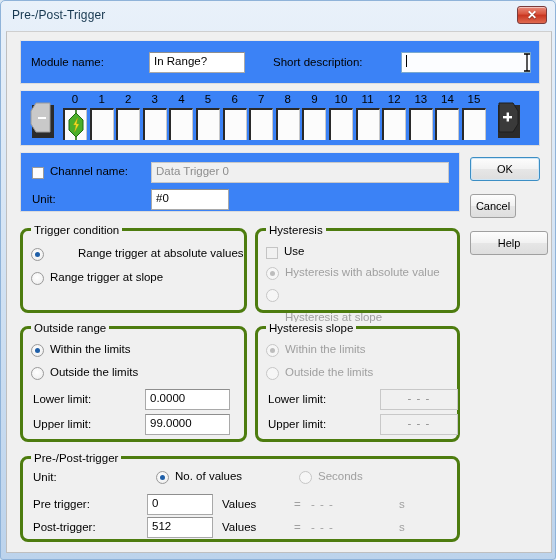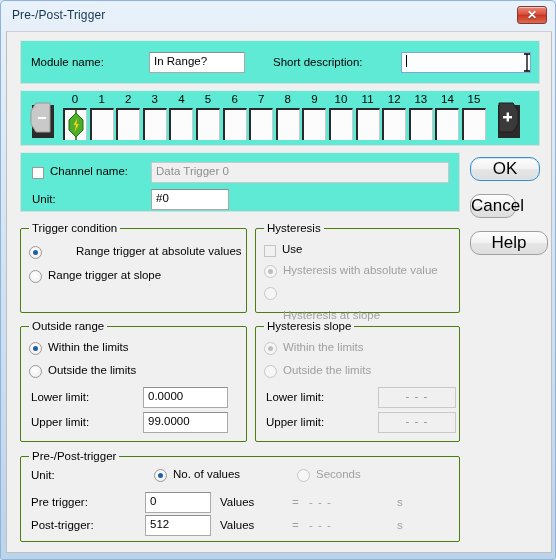--- a/index.html
+++ b/index.html
@@ -44,28 +44,28 @@
   
   #client{
     position:absolute;left:5px;top:30px;width:546px;height:522px;
     box-sizing:border-box;
     background:#f0f0f0;
     border:1px solid #bfbfbf;
     border-top:1px solid #cfcfcf;
   }
   .panel{
     position:absolute;box-sizing:border-box;
-    background:#5eead4;
+    background:#3b82f6;
     border:1px solid #dcdcdc;
     border-top-color:#e8e8e8;
   }
   .gbox{
     position:absolute;box-sizing:border-box;
-    border:1px solid #4d7c0f;
-    border-radius:2px;
+    border:3px solid #4d7c0f;
+    border-radius:8px;
     background:transparent;
   }
   .gbox > .legend{
     position:absolute;top:-7px;left:8px;
     background:#f0f0f0;padding:0 3px;
     color:#000;font-size:11.5px;white-space:nowrap;
   }
   .gbox.dis > .legend{color:#000;}
   .lbl{position:absolute;color:#000;white-space:nowrap;font-size:11.5px;}
   .lbl.dis{color:#a0a0a0;}
@@ -105,22 +105,22 @@
   .rb.on::after{
     content:"";position:absolute;left:3px;top:3px;width:5px;height:5px;
     border-radius:50%;background:#1f5fa8;
   }
   .rb.dis{border-color:#c6c6c6;background:#f6f6f6;}
   .rb.dis.on::after{background:#bdbdbd;}
   
   .btn{
     position:absolute;box-sizing:border-box;
     background:linear-gradient(to bottom,#fdfdfd 0%,#f2f2f2 48%,#e6e6e6 52%,#dedede 100%);
-    border:1px solid #a0a0a0;border-radius:10px;
-    color:#000;font-size:17px;
+    border:1px solid #a0a0a0;border-radius:3px;
+    color:#000;font-size:11px;
     text-align:center;
     cursor:pointer;
   }
   .btn span{display:block;}
   .btn.def{
     border:1px solid #3c8ec4;
     box-shadow:inset 0 0 0 1px #cfe6f6;
   }
   
   #chan-panel{overflow:hidden;}

